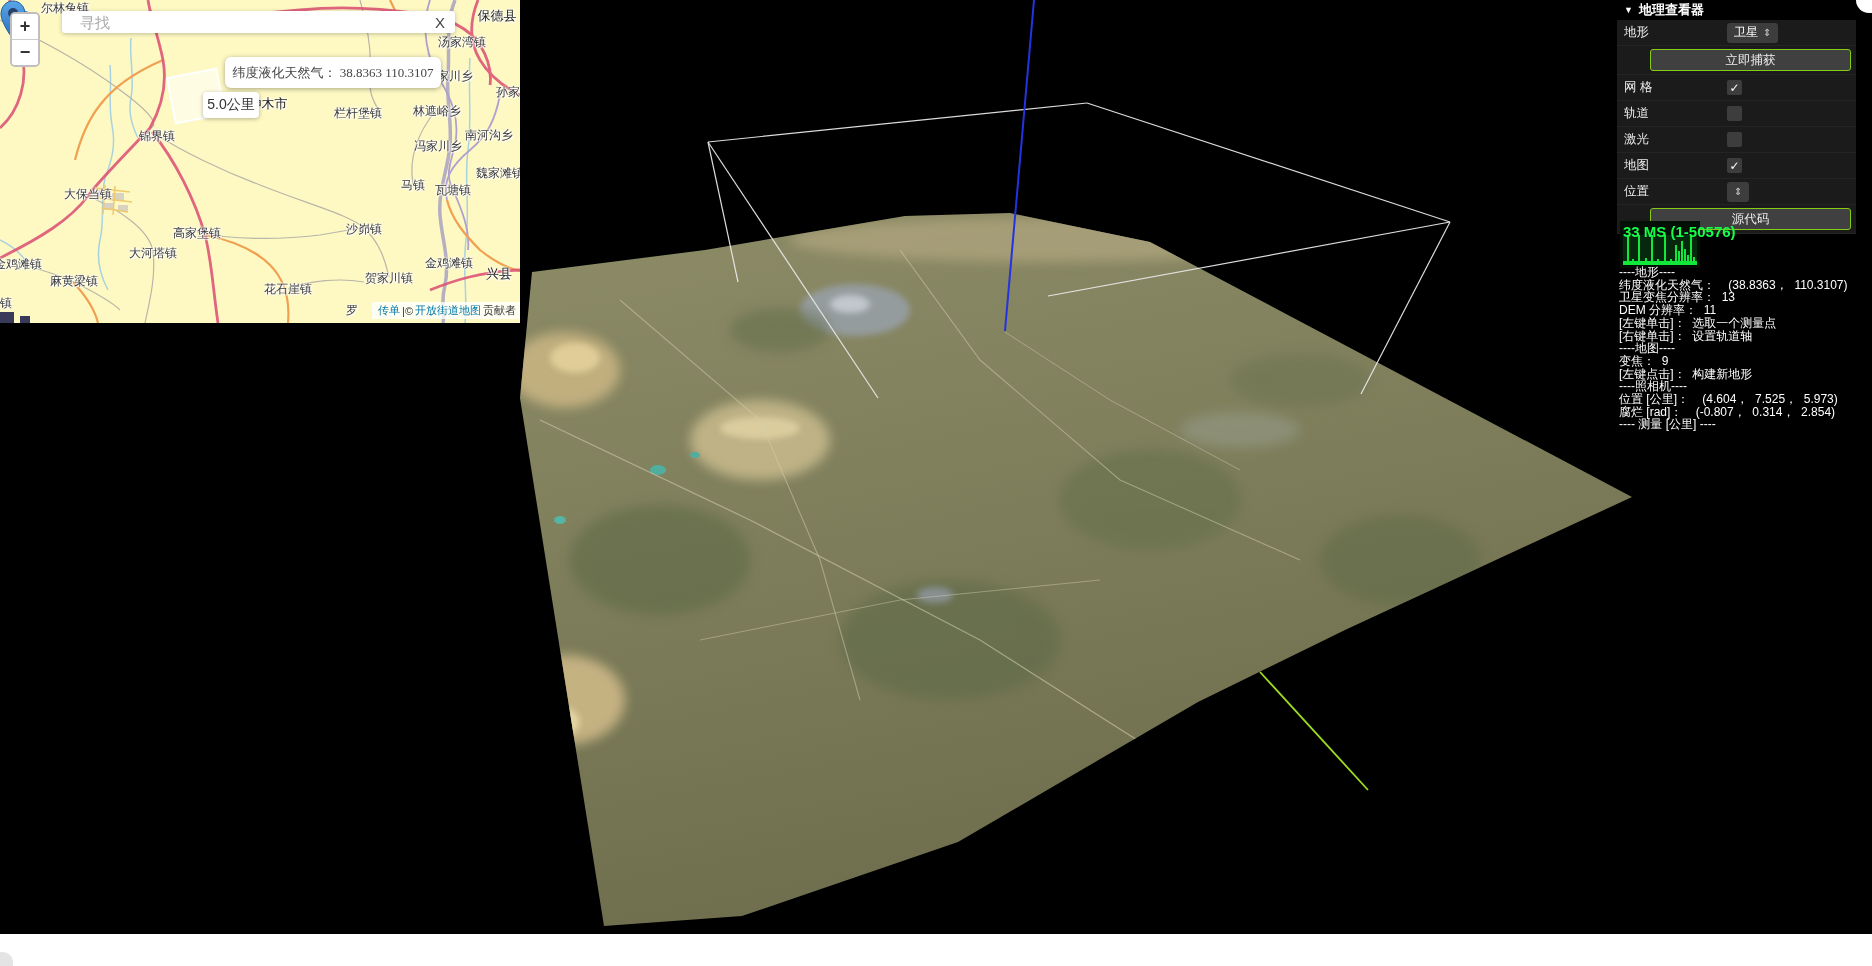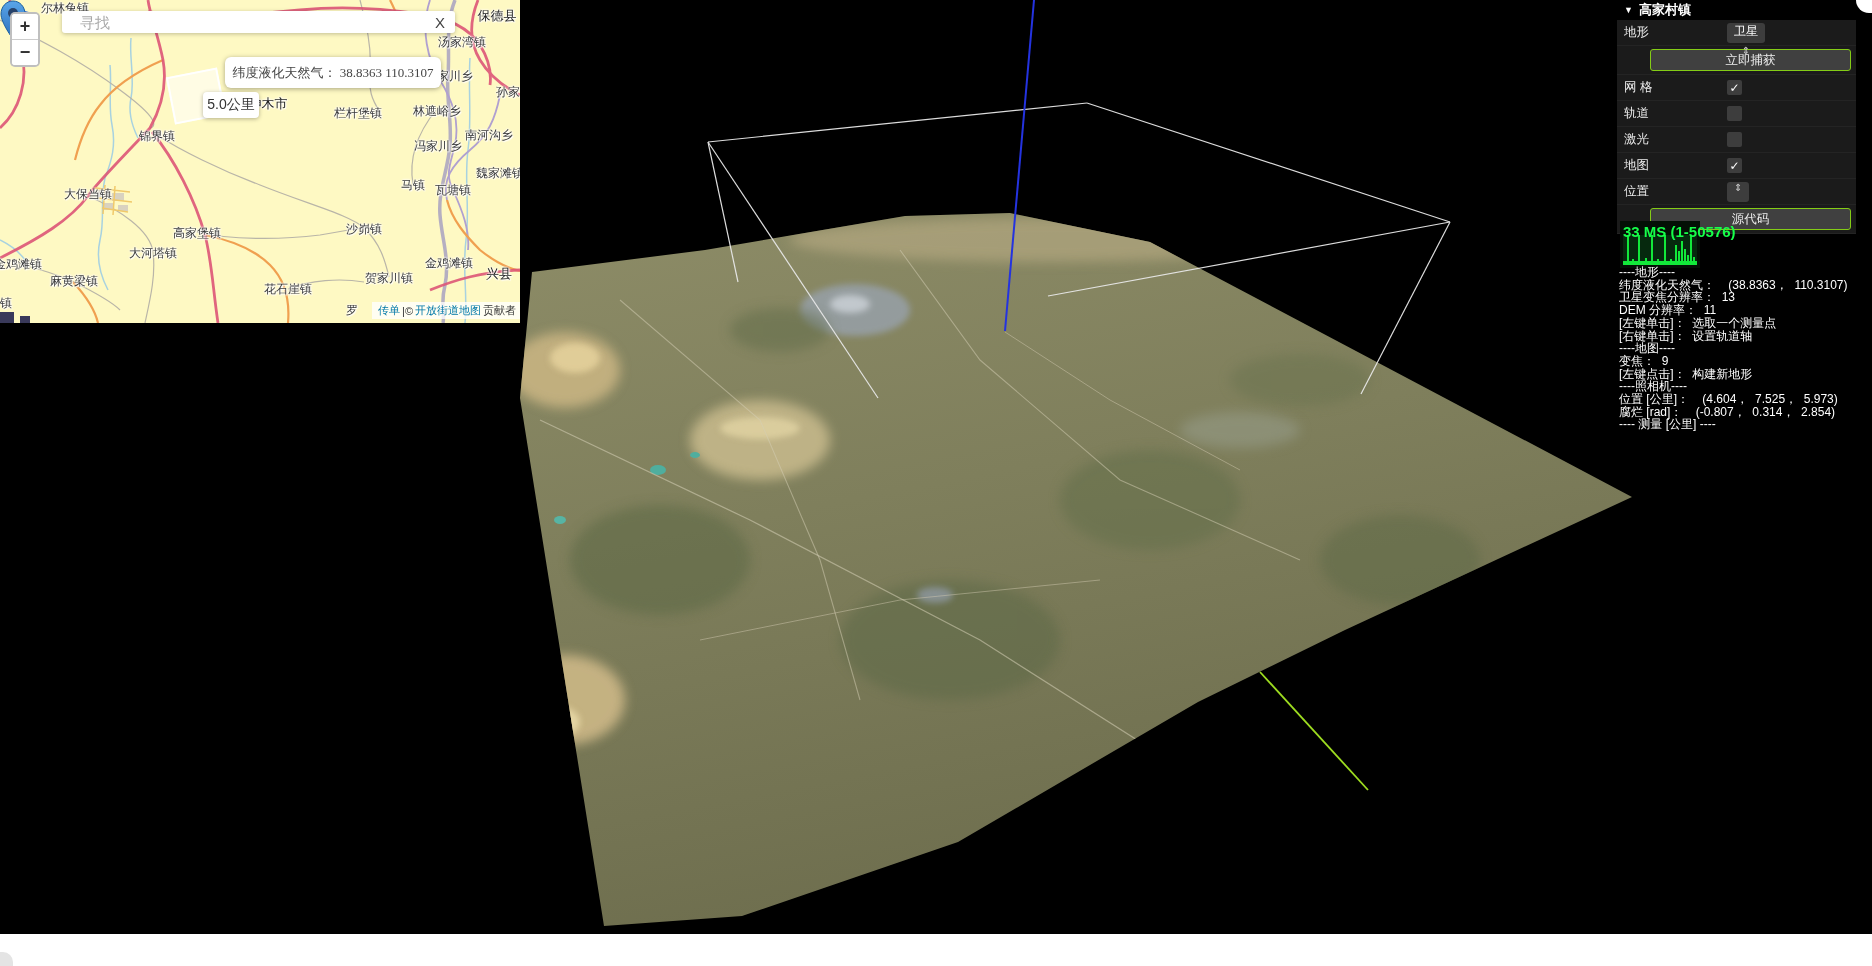--- a/index.html
+++ b/index.html
@@ -43,21 +43,21 @@
 
   
   #gui{position:absolute;left:1617px;top:0;width:239px;font-size:12.5px;color:#ededed;}
   #gui-title{height:20px;background:#000;display:flex;align-items:center;gap:6px;padding-left:7px;
              font-weight:bold;font-size:13px;color:#fff;cursor:pointer;}
   #gui-title .chev{font-size:9px;}
   .gui-row{display:flex;align-items:center;height:25px;padding:0 7px;background:#1b1b1b;
            border-bottom:1px solid #242424;}
   .gui-row .lbl{width:103px;}
   .gui-select{background:#3d3d3d;border-radius:3px;height:20px;padding:0 7px;color:#fff;font-size:12px;
-              display:flex;align-items:center;gap:5px;cursor:pointer;flex-direction:column;}
+              display:flex;align-items:center;gap:5px;cursor:pointer;}
   .gui-select .arr{font-size:10px;color:#ccc;}
   .gui-check{width:15px;height:15px;background:#3d3d3d;border-radius:2px;color:#fff;font-size:12px;
              display:flex;align-items:center;justify-content:center;cursor:pointer;}
   .gui-btnrow{background:#1b1b1b;border-bottom:1px solid #242424;padding:3px 5px;}
   .gui-btn{height:20px;background:#404040;border:1px solid #84cc16;border-radius:3px;color:#eee;
            font-size:12.5px;display:flex;align-items:center;justify-content:center;cursor:pointer;margin-left:28px;}
   #stats{position:absolute;left:3px;top:221px;width:80px;height:47px;background:#041006;cursor:pointer;}
   #stats-label{position:absolute;left:3px;top:2px;font-size:15px;font-weight:bold;color:#16ff4a;white-space:nowrap;}
   #info{position:absolute;left:2px;top:266px;width:256px;font-size:12px;line-height:12.7px;color:#fff;}
   #info div{white-space:pre;}
@@ -252,21 +252,21 @@
       <a href="#">传单</a>
       <span>|©</span>
       <a href="#">开放街道地图</a>
       <span>贡献者</span>
     </div>
   </div>
 
   <div id="gui">
     <div id="gui-title">
       <span class="chev">▼</span>
-      <span>高家村镇</span>
+      <span>地理查看器</span>
     </div>
 
     <div class="gui-row">
       <span class="lbl">地形</span>
       <div class="gui-select">
         <span>卫星</span>
         <span class="arr">⇕</span>
       </div>
     </div>
 

